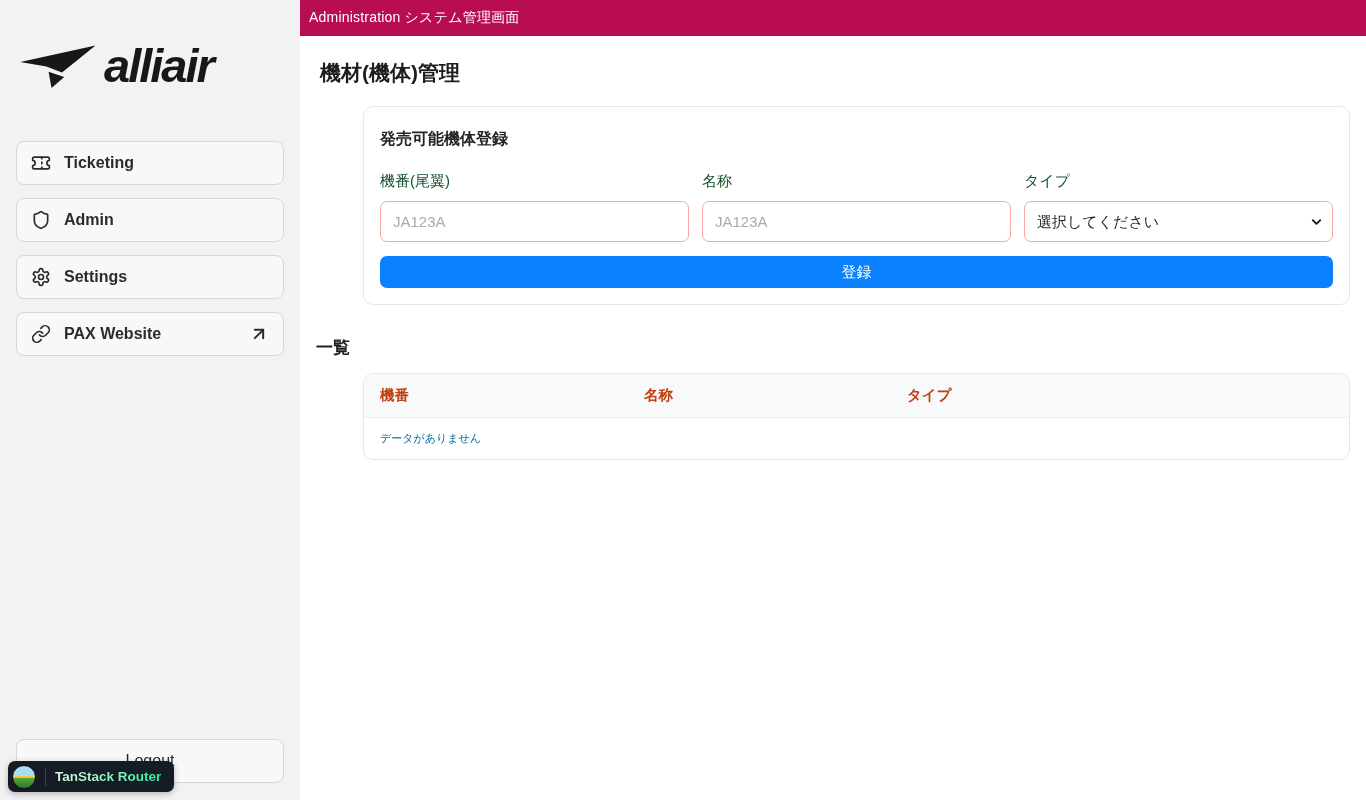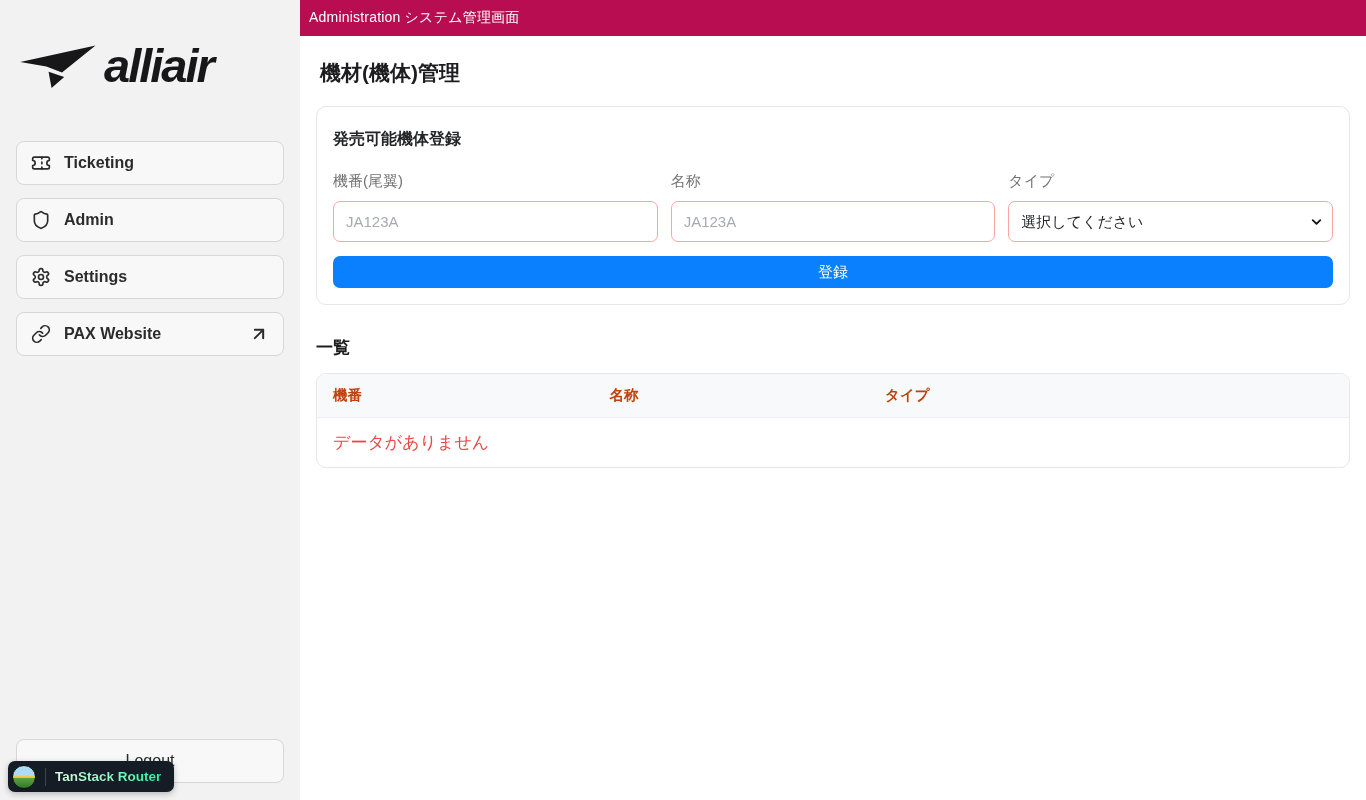--- a/index.html
+++ b/index.html
@@ -18,37 +18,37 @@
   .side-btn svg { width:20px; height:20px; flex:none; }
   .side-btn .ext-arrow { margin-left:auto; }
   .logout-btn { position:absolute; left:16px; right:16px; bottom:17px; height:44px; display:flex; align-items:center; justify-content:center; background:#f8f8f8; border:1px solid #d7d7d7; border-radius:8px; font-size:16px; font-weight:500; color:#2b2b2b; cursor:pointer; font-family:inherit; }
 
   
   .main { flex:1; display:flex; flex-direction:column; background:#fff; min-width:0; }
   .topbar { height:36px; background:#b80d51; color:#fff; display:flex; align-items:center; padding:0 9px; font-size:14px; font-weight:400; letter-spacing:.2px; }
   .content { padding:16px; }
   .page-title { font-size:21px; font-weight:700; color:#1d1d1f; margin:7px 4px 19px; }
 
-  .card { background:#fff; border:1px solid #e5e7ea; border-radius:10px; }
+  .card { background:#fff; border:1px solid #e5e7ea; border-radius:10px;margin-left:47px; }
   .form-card { padding:16px; }
   .form-heading { font-size:16px; font-weight:700; color:#242528; margin:6px 0 22px; }
   .form-grid { display:grid; grid-template-columns:1fr 1fr 1fr; gap:13px; }
-  .field-label { display:block; font-size:15px; color:#737373; margin-bottom:10px; }
+  .field-label { display:block; font-size:15px; color:#14532d; margin-bottom:10px; }
   .text-input, .select-input { width:100%; height:41px; border:1px solid #fca5a5; border-radius:7px; padding:0 12px; font-size:15px; color:#1f2023; background:#fff; font-family:inherit; }
   .text-input::placeholder { color:#a6abb3; }
   .select-wrap { position:relative; }
   .select-input { appearance:none; -webkit-appearance:none; cursor:pointer; padding-right:30px; }
   .select-chevron { position:absolute; right:9px; top:50%; transform:translateY(-50%); width:15px; height:15px; pointer-events:none; color:#17181a; }
   .submit-btn { margin-top:14px; width:100%; height:32px; background:#0a80ff; color:#fff; border:none; border-radius:7px; font-size:15px; font-weight:500; cursor:pointer; font-family:inherit; }
 
   .list-heading { font-size:17px; font-weight:700; color:#1d1d1f; margin:31px 0 14px; }
   .table-card { overflow:hidden; }
   table { width:100%; border-collapse:collapse; }
   thead th { text-align:left; background:#f8f9fb; font-size:14.5px; font-weight:700; color:#c2410c; padding:12px 16px; border-bottom:1px solid #edeff2; }
-  tbody td { font-size:17px; color:#ef4444; padding:13px 16px; }
+  tbody td { font-size:11px; color:#0369a1; padding:13px 16px; }
 
   
   .devtools-badge { position:fixed; left:8px; bottom:8px; height:31px; display:flex; align-items:center; gap:9px; background:#161c26; border-radius:7px; padding:0 13px 0 4px; cursor:pointer; z-index:50; box-shadow:0 2px 6px rgba(0,0,0,.25); }
   .devtools-logo { width:24px; height:24px; border-radius:50%; background:linear-gradient(180deg,#a8ddf3 0%,#a8ddf3 42%,#f8d947 42%,#f1b63c 56%,#57a33c 56%,#2f7a28 100%); border:1px solid #0c1118; }
   .devtools-divider { width:1px; height:18px; background:#3b4450; }
   .devtools-label { font-size:13.5px; font-weight:700; background:linear-gradient(90deg,#d9fbe2 0%,#86f7c0 55%,#27f2a2 100%); -webkit-background-clip:text; background-clip:text; color:transparent; }
 </style>
 </head>
 <body>
 

